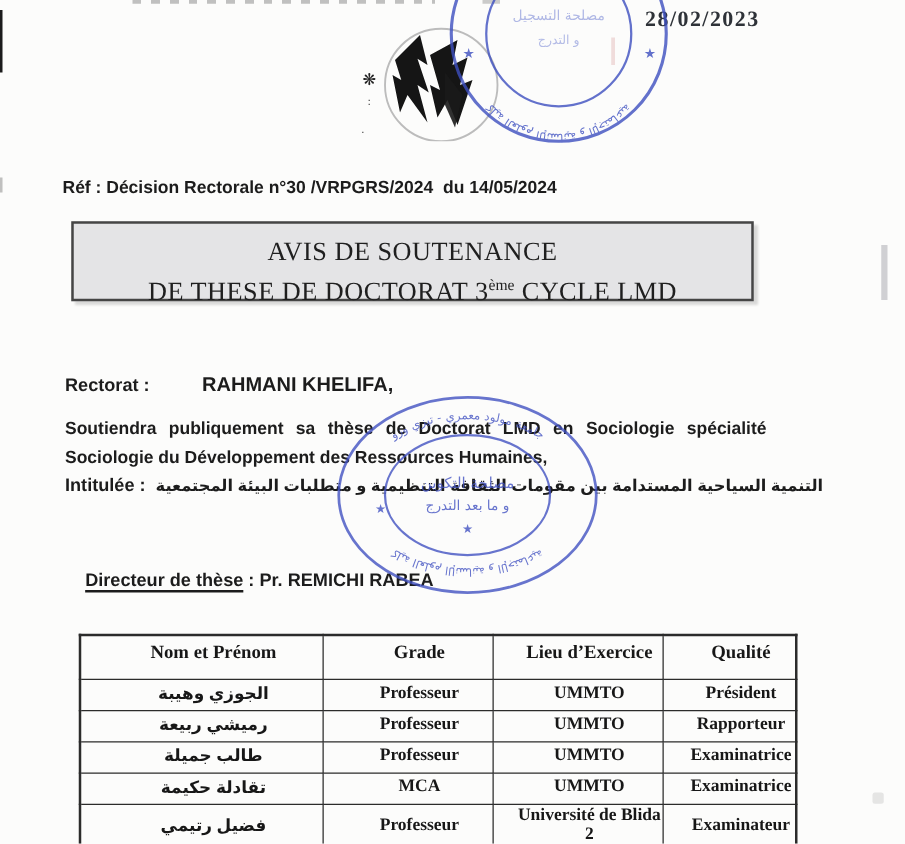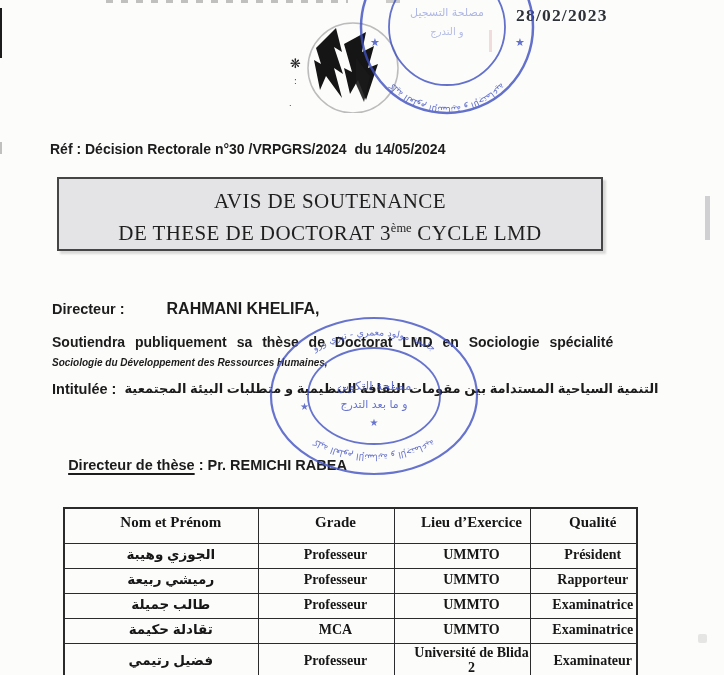--- a/index.html
+++ b/index.html
@@ -23,34 +23,34 @@
   .pink-sliver { left:489px; top:30px; width:3px; height:22px; background:#e3bcbc; opacity:.5; }
 
   .date { left:516px; top:5px; font-family:"Liberation Serif","DejaVu Serif",serif;
     font-weight:bold; font-size:17.5px; letter-spacing:1.2px; color:#2e3238; }
 
   .vice { left:59px; top:107px; font-size:15.5px; font-weight:bold; font-style:italic;
     letter-spacing:.2px; color:#191919; white-space:nowrap; }
 
   .ref { left:50px; top:141px; font-size:14px; font-weight:bold; white-space:pre; }
 
-  .title-box { left:57px; top:177px; width:546px; height:74px;
+  .title-box { left:57px; top:177px; width:546px; height:64px;
     background:#e4e4e6; border:2px solid #454545;
     box-shadow:3px 3px 2px rgba(0,0,0,.14);
     text-align:center; padding-top:9px;
     font-family:"Liberation Serif","DejaVu Serif",serif;
     font-size:21px; color:#1f1f1f; line-height:27px; letter-spacing:.4px; }
   .title-box sup { font-size:12.5px; vertical-align:super; letter-spacing:0; }
 
   .monsieur { left:52px; top:300px; font-size:14.5px; font-weight:bold; white-space:nowrap; }
   .monsieur .cand-name { font-size:16px; margin-left:42px; }
 
   .body-l1 { left:52px; top:334px; width:594px; font-size:14px; font-weight:bold;
     word-spacing:6px; white-space:nowrap; }
-  .body-l2 { left:52px; top:357px; font-size:10px; font-weight:bold; white-space:nowrap;font-style:italic; }
+  .body-l2 { left:52px; top:357px; font-size:14px; font-weight:bold; white-space:nowrap; }
 
   .intitulee { left:52px; top:381px; font-size:14.5px; font-weight:bold; display:flex; gap:8px; }
   .intitulee .ar { direction:rtl; font-size:13px; font-weight:bold; }
 
   .le-line { left:52px; top:405px; font-size:14.5px; font-weight:bold; white-space:pre; }
 
   .directeur { left:52px; top:441px; font-size:14.5px; font-weight:bold; white-space:pre; }
   .u { text-decoration:underline; text-decoration-thickness:1.5px; text-underline-offset:2.5px; }
 
   .devant { left:125px; top:479px; font-size:14.5px; font-weight:bold; white-space:pre; }
@@ -99,21 +99,21 @@
 
 
   <div class="abs ref">Réf : Décision Rectorale n°30 /VRPGRS/2024  du 14/05/2024</div>
 
   <div class="abs title-box">
     <div>AVIS DE SOUTENANCE</div>
     <div><span>DE THESE DE DOCTORAT 3</span><sup>ème</sup><span> CYCLE LMD</span></div>
   </div>
 
   <div class="abs monsieur">
-    <span>Directeur :</span><span class="cand-name">RAHMANI KHELIFA,</span>
+    <span>Rectorat :</span><span class="cand-name">RAHMANI KHELIFA,</span>
   </div>
 
   <div class="abs body-l1">Soutiendra publiquement sa thèse de Doctorat LMD en Sociologie spécialité</div>
   <div class="abs body-l2">Sociologie du Développement des Ressources Humaines,</div>
 
   <div class="abs intitulee">
     <span>Intitulée :</span>
     <span class="ar">التنمية السياحية المستدامة بين مقومات الثقافة التنظيمية و متطلبات البيئة المجتمعية</span>
   </div>
 

